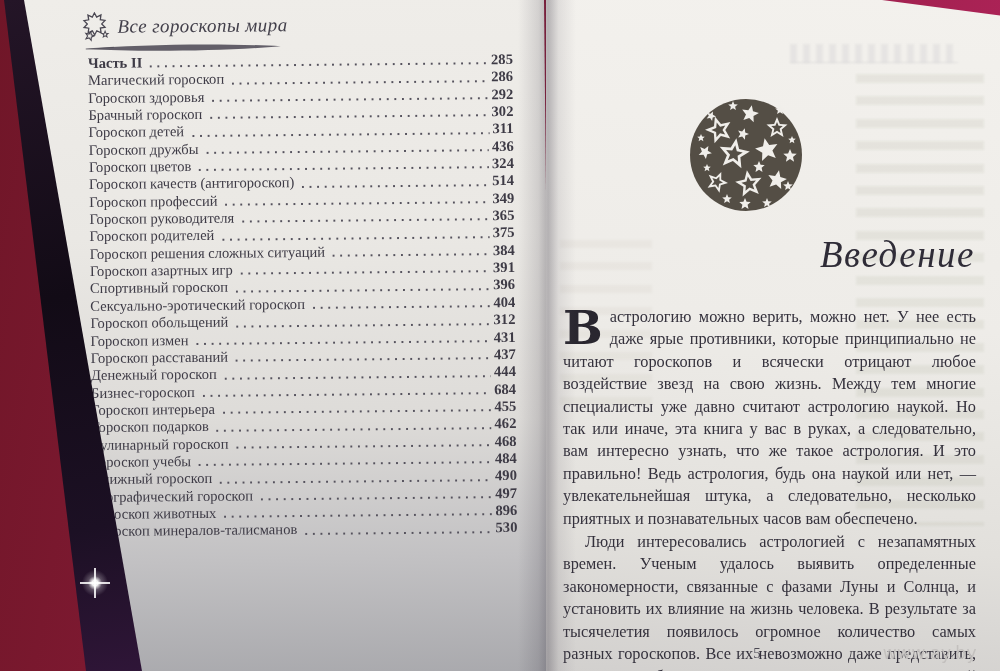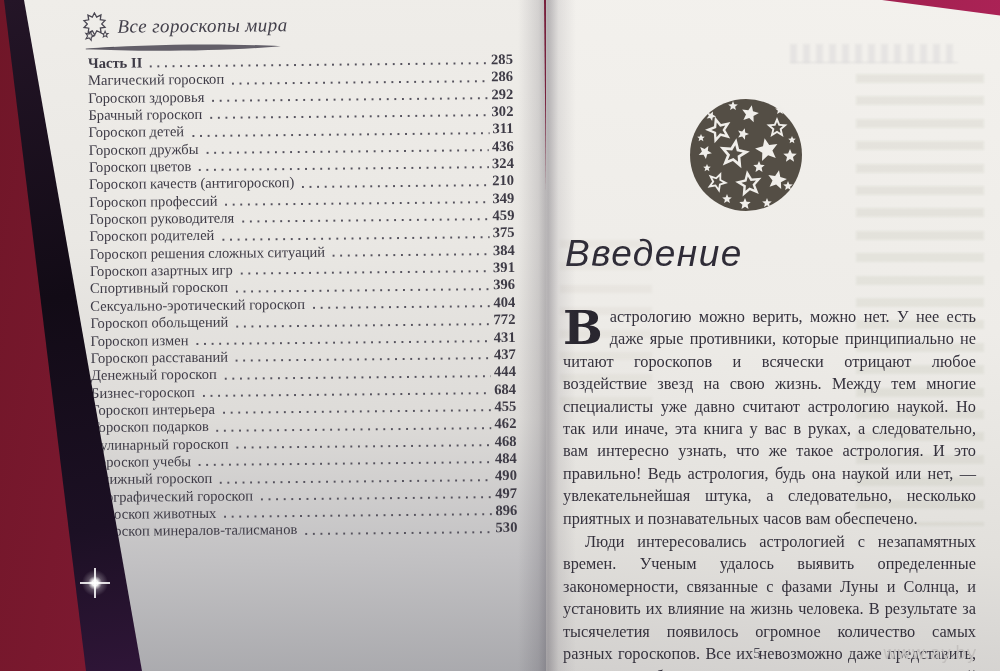--- a/index.html
+++ b/index.html
@@ -36,22 +36,22 @@
   .toc-row{display:flex;align-items:baseline;height:17.35px;white-space:nowrap;}
   .toc-row.sec .lbl{font-weight:bold;}
   .lbl{flex:0 0 auto;}
   .lead{flex:1 1 auto;align-self:stretch;margin:0 3px 0 5px;
     background-image:radial-gradient(circle,#55525d 1px,rgba(0,0,0,0) 1.35px);
     background-size:7.6px 4px;background-repeat:repeat-x;
     background-position:left calc(100% - 3px);}
   .num{flex:0 0 auto;font-weight:bold;}
   
   .emblem{position:absolute;left:687px;top:96px;width:118px;height:118px;}
-  .intro-heading{position:absolute;left:565px;top:233px;width:410px;text-align:left;
-    font-family:Liberation Sans, sans-serif;font-style:italic;font-size:37px;color:#2f2c37;letter-spacing:1.5px;}
+  .intro-heading{position:absolute;left:565px;top:233px;width:410px;text-align:right;
+    font-family:Liberation Serif, serif;font-style:italic;font-size:37px;color:#2f2c37;letter-spacing:1.5px;}
   .body-text{position:absolute;left:563px;top:306px;width:413px;
     font-size:16.3px;line-height:22.4px;text-align:justify;color:#34313c;hyphens:auto;}
   .body-text p{margin:0;}
   .body-text p + p{text-indent:22px;margin-top:1px;}
   .dropcap{float:left;font-family:"DejaVu Serif",serif;font-weight:bold;
     font-size:47px;line-height:37px;padding:3px 7px 0 0;color:#29262f;}
   .pagenum{position:absolute;left:737px;top:645px;width:40px;text-align:center;
     font-size:15px;color:#4a4752;}
   .watermark{position:absolute;right:23px;top:643px;font-family:"DejaVu Sans",sans-serif;
     font-size:17px;color:#c3c0be;letter-spacing:.5px;}
@@ -120,31 +120,31 @@
             <span class="num">436</span>
           </div>
           <div class="toc-row">
             <span class="lbl">Гороскоп цветов</span>
             <span class="lead"></span>
             <span class="num">324</span>
           </div>
           <div class="toc-row">
             <span class="lbl">Гороскоп качеств (антигороскоп)</span>
             <span class="lead"></span>
-            <span class="num">210</span>
+            <span class="num">514</span>
           </div>
           <div class="toc-row">
             <span class="lbl">Гороскоп профессий</span>
             <span class="lead"></span>
             <span class="num">349</span>
           </div>
           <div class="toc-row">
             <span class="lbl">Гороскоп руководителя</span>
             <span class="lead"></span>
-            <span class="num">459</span>
+            <span class="num">365</span>
           </div>
           <div class="toc-row">
             <span class="lbl">Гороскоп родителей</span>
             <span class="lead"></span>
             <span class="num">375</span>
           </div>
           <div class="toc-row">
             <span class="lbl">Гороскоп решения сложных ситуаций</span>
             <span class="lead"></span>
             <span class="num">384</span>
@@ -160,21 +160,21 @@
             <span class="num">396</span>
           </div>
           <div class="toc-row">
             <span class="lbl">Сексуально-эротический гороскоп</span>
             <span class="lead"></span>
             <span class="num">404</span>
           </div>
           <div class="toc-row">
             <span class="lbl">Гороскоп обольщений</span>
             <span class="lead"></span>
-            <span class="num">772</span>
+            <span class="num">312</span>
           </div>
           <div class="toc-row">
             <span class="lbl">Гороскоп измен</span>
             <span class="lead"></span>
             <span class="num">431</span>
           </div>
           <div class="toc-row">
             <span class="lbl">Гороскоп расставаний</span>
             <span class="lead"></span>
             <span class="num">437</span>

